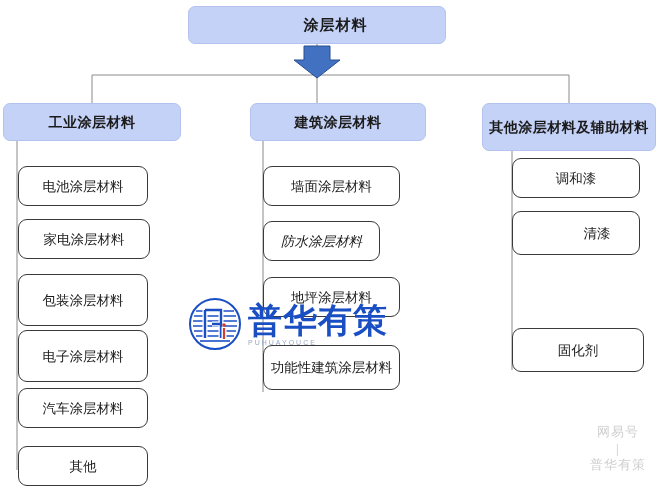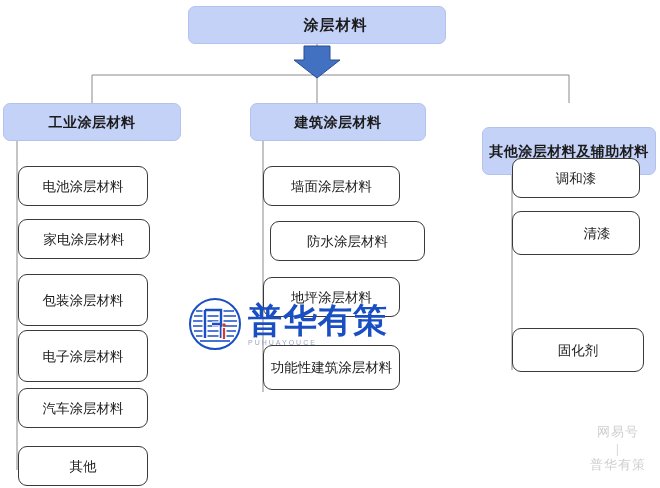--- a/index.html
+++ b/index.html
@@ -64,21 +64,21 @@
     font-size: 14px;
     font-weight: bold;
     color: #1b1b1b;
     letter-spacing: 0.5px;
     line-height: 19px;
     box-sizing: border-box;
     padding: 0 6px;
   }
   .cat-box.c0 { left: 3px;   top: 103px; width: 178px; height: 38px; }
   .cat-box.c1 { left: 250px; top: 103px; width: 176px; height: 38px; }
-  .cat-box.c2 { left: 482px; top: 103px; width: 174px; height: 48px; margin-top: 24px; }
+  .cat-box.c2 { left: 482px; top: 103px; width: 174px; height: 48px; }
 
   
   .leaf {
     position: absolute;
     background: #ffffff;
     border: 1px solid #3a3a3a;
     border-radius: 9px;
     display: flex;
     align-items: center;
     justify-content: center;
@@ -181,21 +181,21 @@
   <div class="cat-box c2">其他涂层材料及辅助材料</div>
 
   <div class="leaf" style="left:18px; top:166px; width:130px; height:40px;">电池涂层材料</div>
   <div class="leaf" style="left:18px; top:219px; width:132px; height:40px;">家电涂层材料</div>
   <div class="leaf" style="left:18px; top:274px; width:130px; height:52px;">包装涂层材料</div>
   <div class="leaf" style="left:18px; top:330px; width:130px; height:52px;">电子涂层材料</div>
   <div class="leaf" style="left:18px; top:388px; width:130px; height:40px;">汽车涂层材料</div>
   <div class="leaf" style="left:18px; top:446px; width:130px; height:40px;">其他</div>
 
   <div class="leaf" style="left:263px; top:166px; width:137px; height:40px;">墙面涂层材料</div>
-  <div class="leaf" style="left:270px; top:221px; width:155px; height:40px;">防水涂层材料</div>
+  <div class="leaf" style="left:263px; top:221px; width:117px; height:40px;font-style:italic;">防水涂层材料</div>
   <div class="leaf" style="left:263px; top:277px; width:137px; height:40px;">地坪涂层材料</div>
   <div class="leaf" style="left:263px; top:345px; width:137px; height:45px;">功能性建筑涂层材料</div>
 
   <div class="leaf" style="left:512px; top:158px; width:128px; height:40px;">调和漆</div>
   <div class="leaf" style="left:512px; top:211px; width:128px; height:44px;padding-left:46px;">清漆</div>
   <div class="leaf" style="left:512px; top:328px; width:132px; height:44px;">固化剂</div>
 
   <div id="watermark">
     <svg id="wm-emblem" viewBox="0 0 54 54" xmlns="http://www.w3.org/2000/svg">
       <circle cx="27" cy="27" r="25" fill="none" stroke="#1a4fc4" stroke-width="2"></circle>

